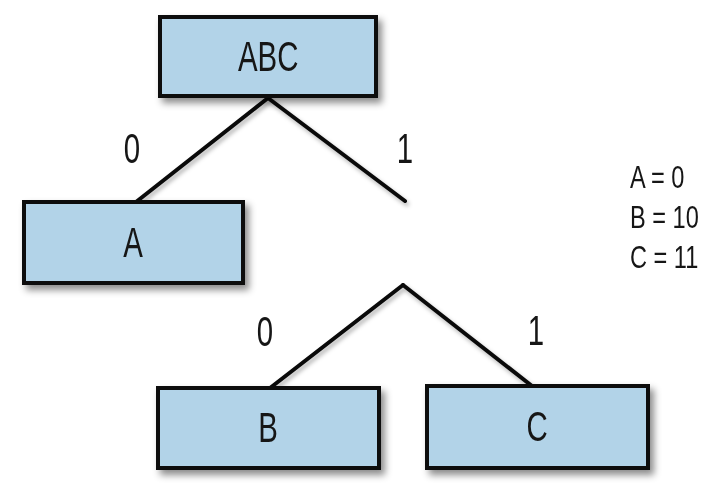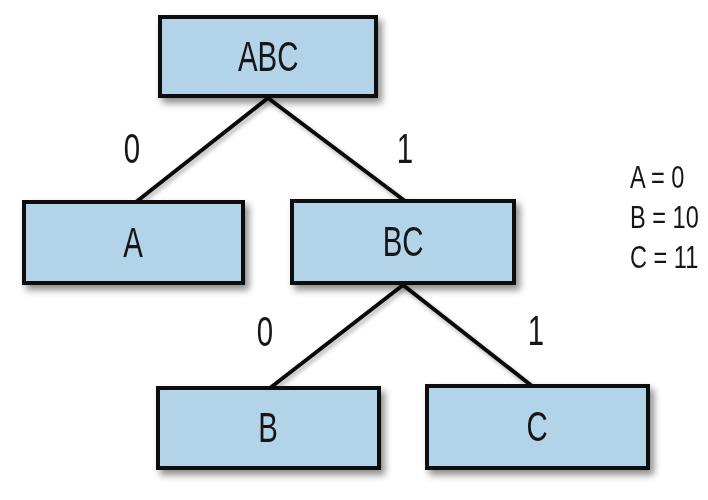--- a/index.html
+++ b/index.html
@@ -85,23 +85,20 @@
   </svg>
 
   <div class="node" style="left:150px; top:15px; width:220px; height:83px;">
     <span class="node-label">ABC</span>
   </div>
 
   <div class="node" style="left:14px; top:200px; width:223px; height:85px;">
     <span class="node-label">A</span>
   </div>
 
-  <div class="node" style="left:282px; top:199px; width:226px; height:86px;">
-    <span class="node-label">BC</span>
-  </div>
 
   <div class="node" style="left:148px; top:386px; width:225px; height:84px;">
     <span class="node-label">B</span>
   </div>
 
   <div class="node" style="left:417px; top:384px; width:225px; height:86px;">
     <span class="node-label">C</span>
   </div>
 
   <div class="edge-label" style="left:94px; top:125px;">0</div>

